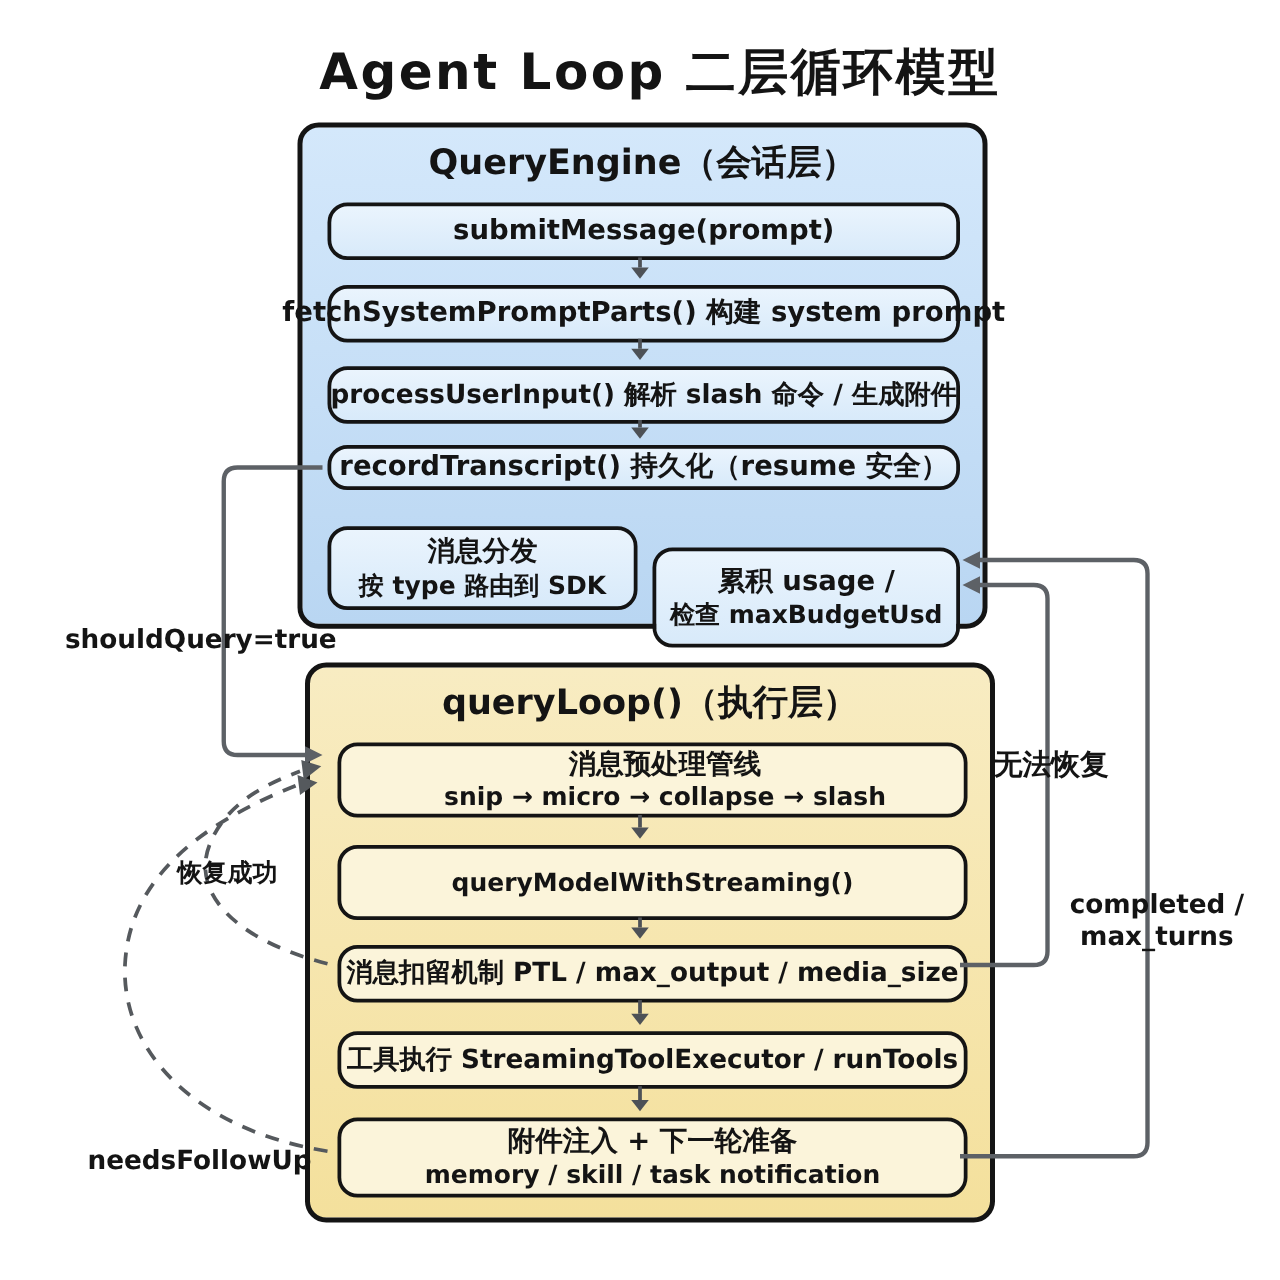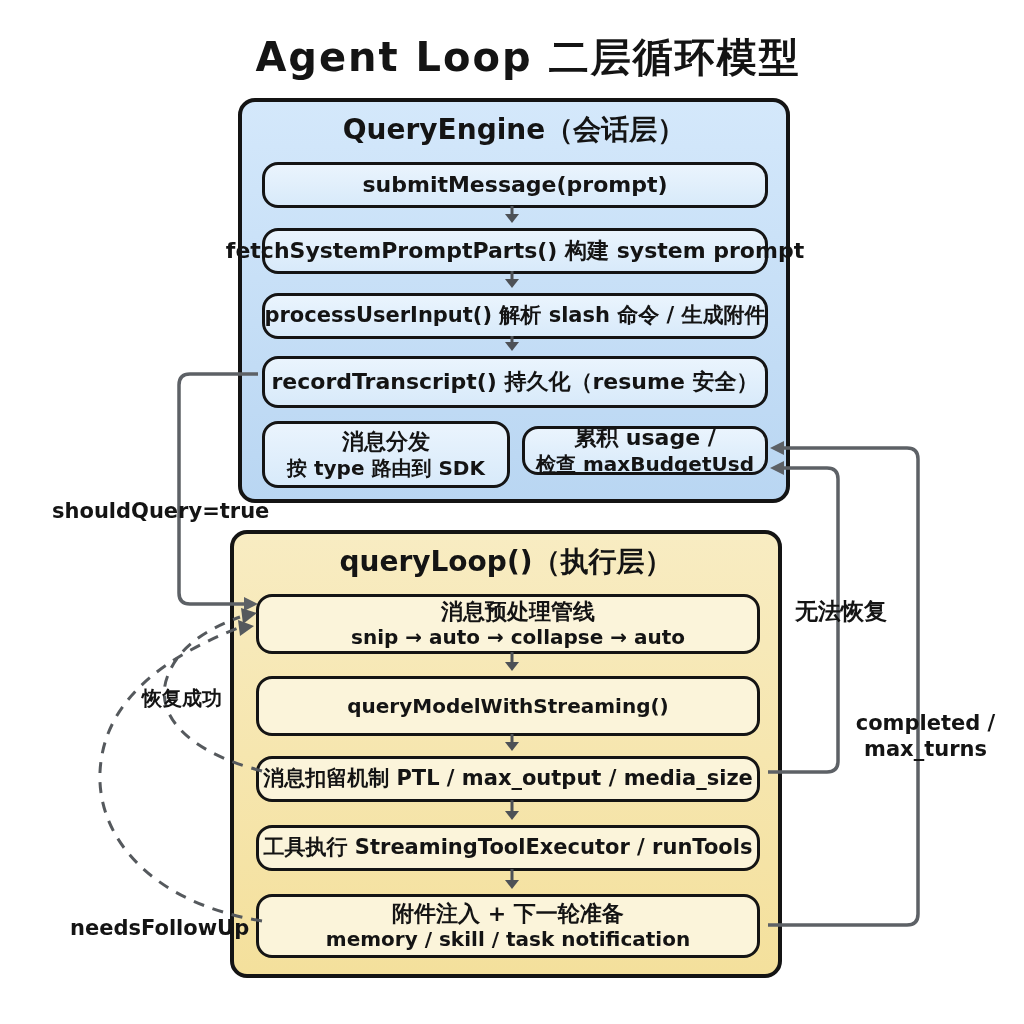--- a/index.html
+++ b/index.html
@@ -8,39 +8,39 @@
     --border:#141414; --line:#5d6166; --text:#141414;
   }
   html,body{margin:0;padding:0;background:#ffffff;}
   .canvas{position:relative;width:1024px;height:1024px;background:#ffffff;overflow:hidden;
           font-family:"DejaVu Sans","Liberation Sans",sans-serif;color:var(--text);}
   .title{position:absolute;top:30px;left:16px;width:100%;text-align:center;
          font-size:40px;font-weight:bold;letter-spacing:2px;}
   .panel{position:absolute;border:4px solid var(--border);border-radius:17px;box-sizing:border-box;}
   .panel-blue{left:238px;top:98px;width:552px;height:405px;
               background:linear-gradient(180deg,var(--blue_fill_top),var(--blue_fill_bottom));}
-  .panel-yellow{left:230px;top:530px;width:552px;height:448px;
+  .panel-yellow{left:244px;top:530px;width:552px;height:448px;
               background:linear-gradient(180deg,var(--yellow_fill_top),var(--yellow_fill_bottom));}
   .panel-header{position:absolute;top:9px;left:0;width:100%;text-align:center;
                 font-size:28px;font-weight:bold;}
   .node{position:absolute;border:3px solid var(--border);border-radius:16px;box-sizing:border-box;
         display:flex;flex-direction:column;align-items:center;justify-content:center;
         font-weight:bold;}
   .node-blue{background:linear-gradient(180deg,var(--blue_inner_top),var(--blue_inner_bottom));}
   .node-yellow{background:var(--yellow_inner);}
   .l1{font-size:22px;line-height:1.2;white-space:nowrap;}
   .l2{font-size:20px;line-height:1.2;white-space:nowrap;}
   .l2:empty{display:none;}
   
   .b1{left:20px;top:60px;width:506px;height:46px;}
   .b2{left:20px;top:126px;width:506px;height:46px;}
   .b3{left:20px;top:191px;width:506px;height:46px;}
-  .b4{left:20px;top:254px;width:506px;height:52px;}
+  .b4{left:20px;top:254px;width:506px;height:36px;}
   .b5{left:20px;top:319px;width:248px;height:67px;}
-  .b6{left:280px;top:324px;width:246px;height:49px;}
+  .b6{left:280px;top:336px;width:246px;height:80px;}
   
   .t1{left:22px;top:60px;width:504px;height:60px;padding-left:20px;}
   .t2{left:22px;top:142px;width:504px;height:60px;}
   .t3{left:22px;top:222px;width:504px;height:46px;}
   .t4{left:22px;top:291px;width:504px;height:46px;}
   .t5{left:22px;top:360px;width:504px;height:64px;}
   .overlay{position:absolute;left:0;top:0;width:1024px;height:1024px;pointer-events:none;}
   .edge-label{position:absolute;font-weight:bold;white-space:nowrap;}
   .lbl-should-query{left:52px;top:499px;width:190px;text-align:center;font-size:21px;}
   .lbl-resume-success{left:142px;top:685px;font-size:20px;}
@@ -76,21 +76,21 @@
     <div class="node node-blue b6">
       <div class="l1">累积 usage /</div>
       <div class="l2">检查 maxBudgetUsd</div>
     </div>
   </div>
 
   <div class="panel panel-yellow">
     <div class="panel-header">queryLoop()（执行层）</div>
     <div class="node node-yellow t1">
       <div class="l1">消息预处理管线</div>
-      <div class="l2">snip → auto → collapse → auto</div>
+      <div class="l2">snip → micro → collapse → slash</div>
     </div>
     <div class="node node-yellow t2">
       <div class="l2">queryModelWithStreaming()</div>
     </div>
     <div class="node node-yellow t3">
       <div class="l1" style="font-size:21px">消息扣留机制 PTL / max_output / media_size</div>
 
     </div>
     <div class="node node-yellow t4">
       <div class="l1" style="font-size:21px">工具执行 StreamingToolExecutor / runTools</div>

